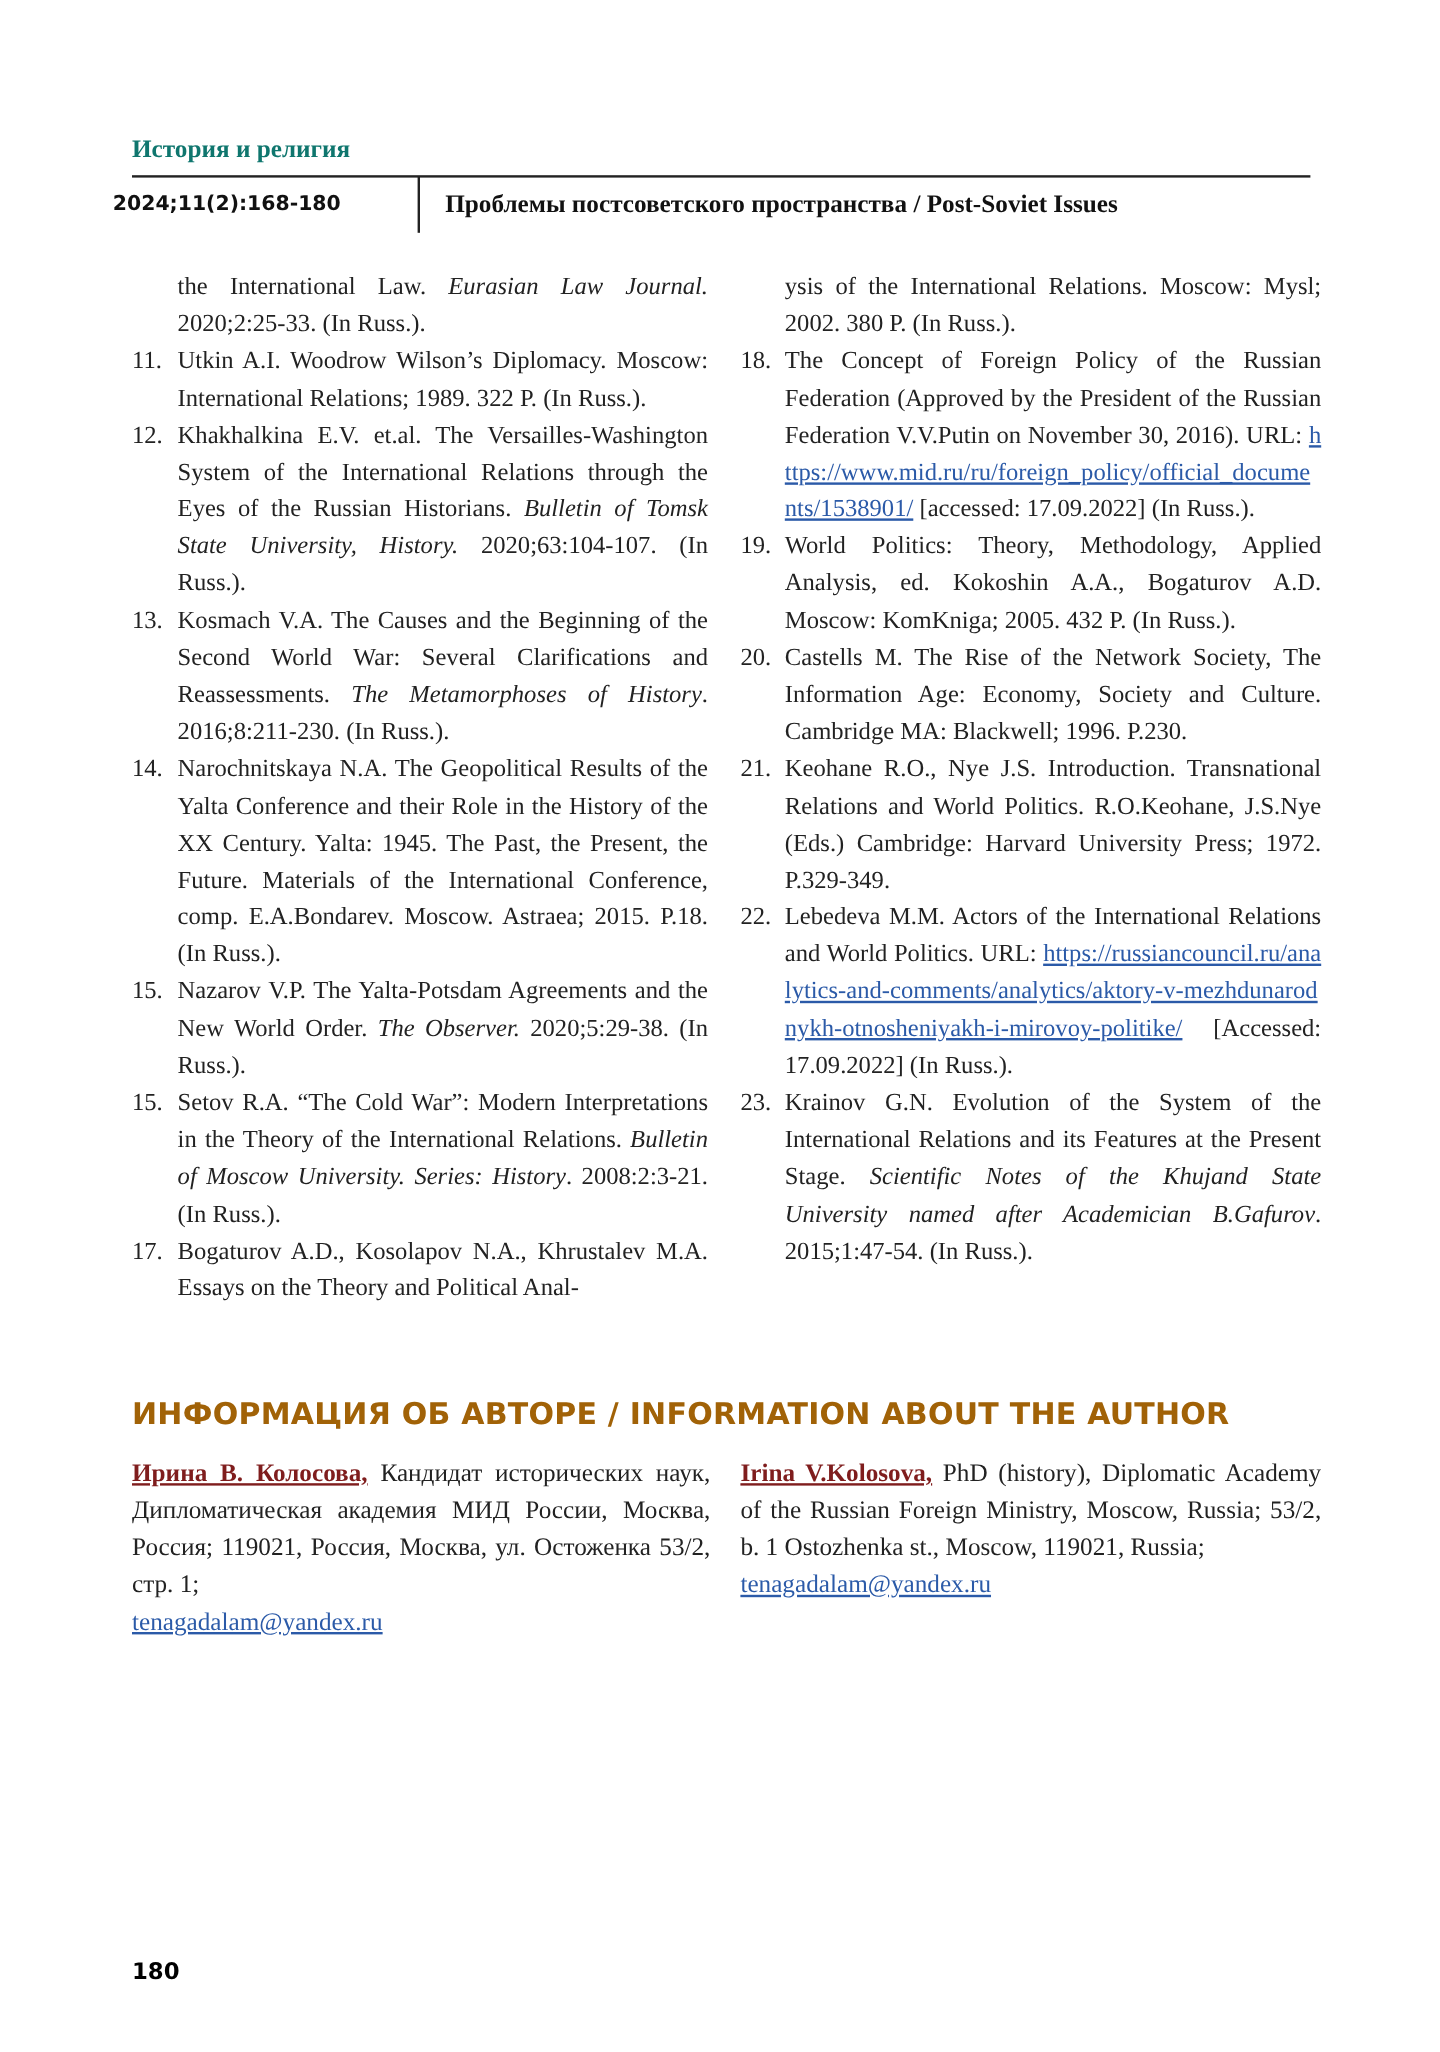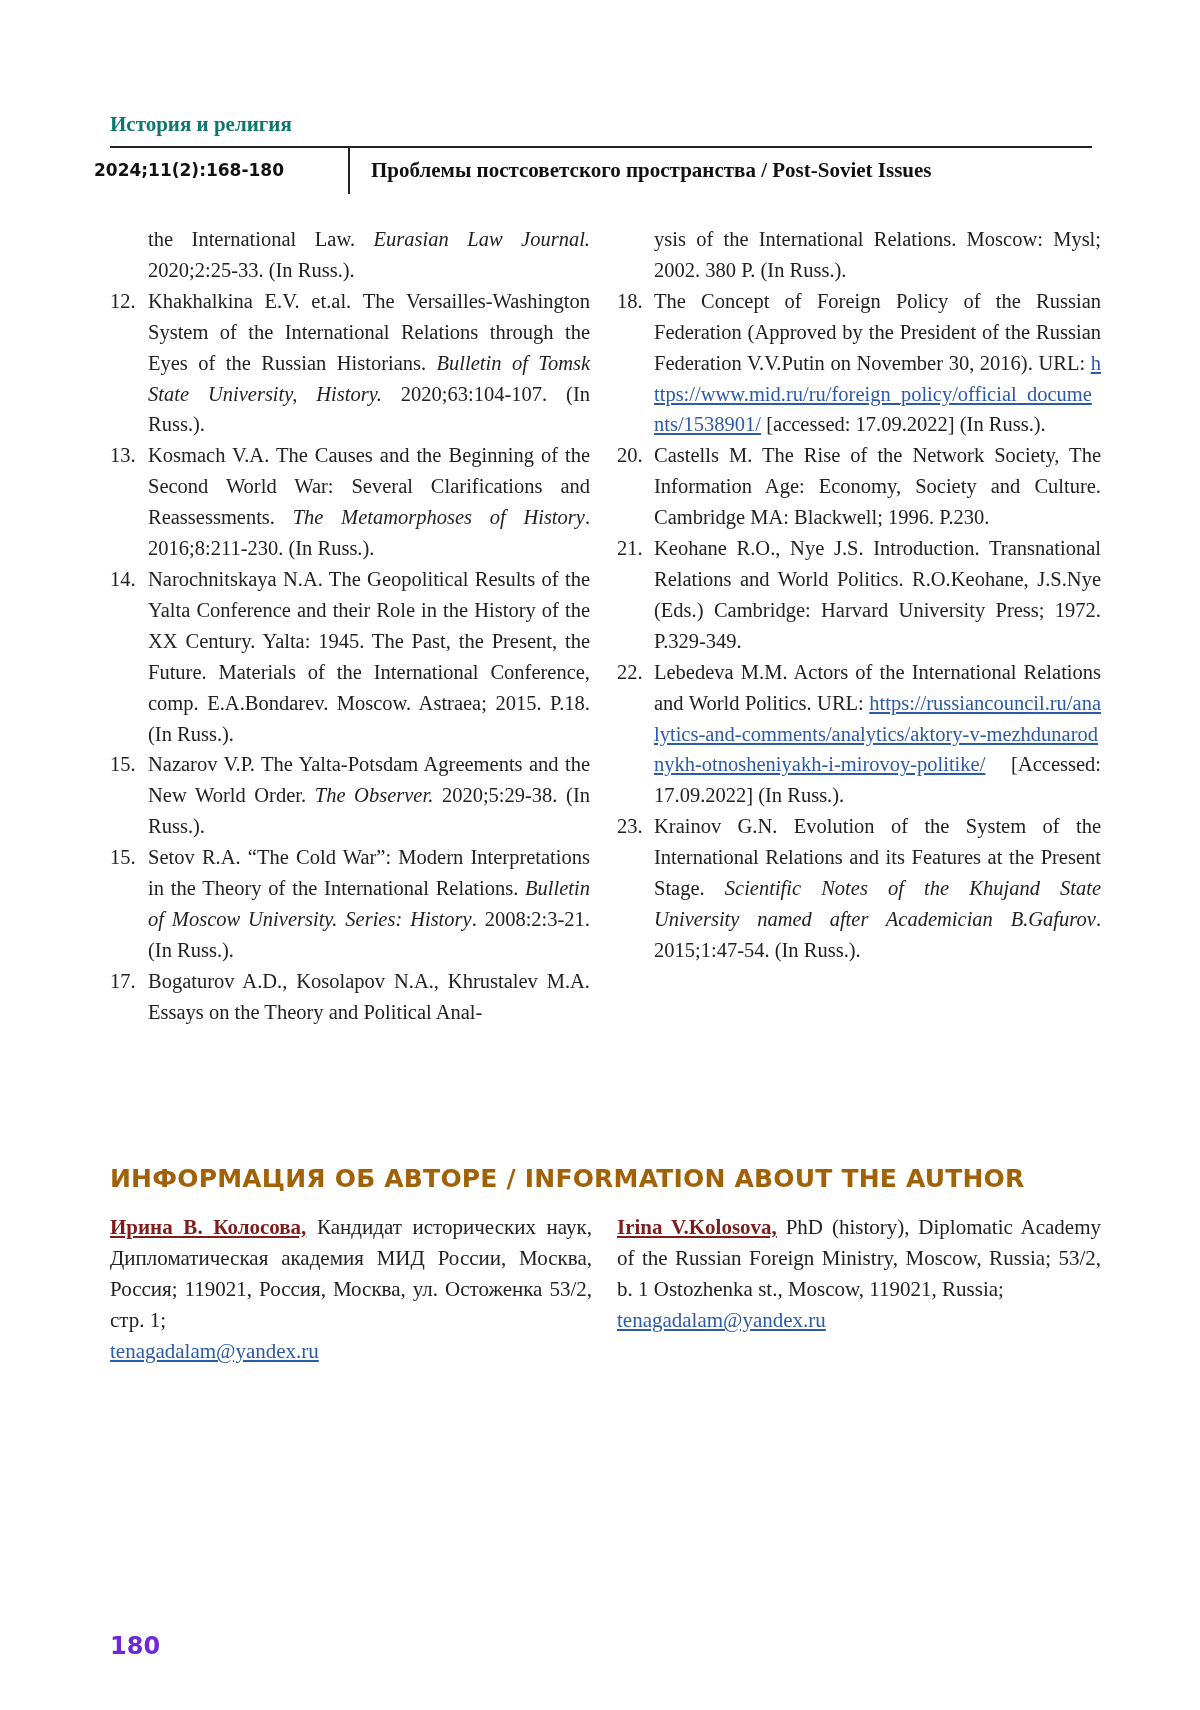--- a/index.html
+++ b/index.html
@@ -20,43 +20,45 @@
   .col-right .ref { padding-left: 37px; }
   i { font-style: italic; }
   a.lnk { color: #2b5aa8; text-decoration: underline; }
 
   .author-heading { position: absolute; left: 110px; top: 1164px; font-family: "DejaVu Sans", sans-serif; font-weight: bold; font-size: 25px; letter-spacing: 0.2px; color: #a16207; }
   .author-col { position: absolute; top: 1212px; font-size: 21px; line-height: 30.9px; text-align: justify; }
   .author-ru { left: 110px; width: 482px; }
   .author-en { left: 617px; width: 484px; }
   .author-name { font-weight: bold; color: #7f1d1d; text-decoration: underline; }
 
-  .page-number { position: absolute; left: 110px; top: 1632px; font-family: "DejaVu Sans", sans-serif; font-weight: bold; font-size: 24px; color: #6d28d9; }
+  .page-number { position: absolute; left: 110px; top: 1632px; font-family: "DejaVu Sans", sans-serif; font-weight: bold; font-size: 19px; color: #000000; }
 </style>
 </head>
 <body>
 
 <div class="section-label">История и религия</div>
 <div class="header-rule"></div>
 <div class="header-vrule"></div>
 <div class="issue-ref">2024;11(2):168-180</div>
 <div class="journal-title">Проблемы постсоветского пространства / Post-Soviet Issues</div>
 
 <div class="col col-left" id="refs-left">
     <div class="ref"><span>the International Law. </span><i>Eurasian Law Journal.</i><span> 2020;2:25-33. (In Russ.).</span></div>
+    <div class="ref"><span class="num">11.</span><span>Utkin A.I. Woodrow Wilson’s Diplomacy. Moscow: International Relations; 1989. 322 P. (In Russ.).</span></div>
     <div class="ref"><span class="num">12.</span><span>Khakhalkina E.V. et.al. The Versailles-Washington System of the International Relations through the Eyes of the Russian Historians. </span><i>Bulletin of Tomsk State University, History.</i><span> 2020;63:104-107. (In Russ.).</span></div>
     <div class="ref"><span class="num">13.</span><span>Kosmach V.A. The Causes and the Beginning of the Second World War: Several Clarifications and Reassessments. </span><i>The Metamorphoses of History</i><span>. 2016;8:211-230. (In Russ.).</span></div>
     <div class="ref"><span class="num">14.</span><span>Narochnitskaya N.A. The Geopolitical Results of the Yalta Conference and their Role in the History of the XX Century. Yalta: 1945. The Past, the Present, the Future. Materials of the International Conference, comp. E.A.Bondarev. Moscow. Astraea; 2015. P.18. (In Russ.).</span></div>
     <div class="ref"><span class="num">15.</span><span>Nazarov V.P. The Yalta-Potsdam Agreements and the New World Order. </span><i>The Observer.</i><span> 2020;5:29-38. (In Russ.).</span></div>
     <div class="ref"><span class="num">15.</span><span>Setov R.A. “The Cold War”: Modern Interpretations in the Theory of the International Relations. </span><i>Bulletin of Moscow University. Series: History</i><span>. 2008:2:3-21. (In Russ.).</span></div>
     <div class="ref"><span class="num">17.</span><span>Bogaturov A.D., Kosolapov N.A., Khrustalev M.A. Essays on the Theory and Political Anal-</span></div>
   </div>
 <div class="col col-right" id="refs-right">
     <div class="ref"><span>ysis of the International Relations. Moscow: Mysl; 2002. 380 P. (In Russ.).</span></div>
     <div class="ref"><span class="num">18.</span><span>The Concept of Foreign Policy of the Russian Federation (Approved by the President of the Russian Federation V.V.Putin on November 30, 2016). URL: </span><a class="lnk" style="word-break: break-all;">https://www.mid.ru/ru/foreign_policy/official_documents/1538901/</a><span> [accessed: 17.09.2022] (In Russ.).</span></div>
+    <div class="ref"><span class="num">19.</span><span>World Politics: Theory, Methodology, Applied Analysis, ed. Kokoshin A.A., Bogaturov A.D. Moscow: KomKniga; 2005. 432 P. (In Russ.).</span></div>
     <div class="ref"><span class="num">20.</span><span>Castells M. The Rise of the Network Society, The Information Age: Economy, Society and Culture. Cambridge MA: Blackwell; 1996. P.230.</span></div>
     <div class="ref"><span class="num">21.</span><span>Keohane R.O., Nye J.S. Introduction. Transnational Relations and World Politics. R.O.Keohane, J.S.Nye (Eds.) Cambridge: Harvard University Press; 1972. P.329-349.</span></div>
     <div class="ref"><span class="num">22.</span><span>Lebedeva M.M. Actors of the International Relations and World Politics. URL: </span><a class="lnk" style="word-break: break-all;">https://russiancouncil.ru/analytics-and-comments/analytics/aktory-v-mezhdunarodnykh-otnosheniyakh-i-mirovoy-politike/</a><span> [Accessed: 17.09.2022] (In Russ.).</span></div>
     <div class="ref"><span class="num">23.</span><span>Krainov G.N. Evolution of the System of the International Relations and its Features at the Present Stage. </span><i>Scientific Notes of the Khujand State University named after Academician B.Gafurov</i><span>. 2015;1:47-54. (In Russ.).</span></div>
   </div>
 
 <div class="author-heading">ИНФОРМАЦИЯ ОБ АВТОРЕ / INFORMATION ABOUT THE AUTHOR</div>
 
 <div class="author-col author-ru">
   <span class="author-name">Ирина В. Колосова,</span><span> Кандидат исторических наук, Дипломатическая академия МИД России, Москва, Россия; 119021, Россия, Москва, ул. Остоженка 53/2, стр. 1;</span><br>

